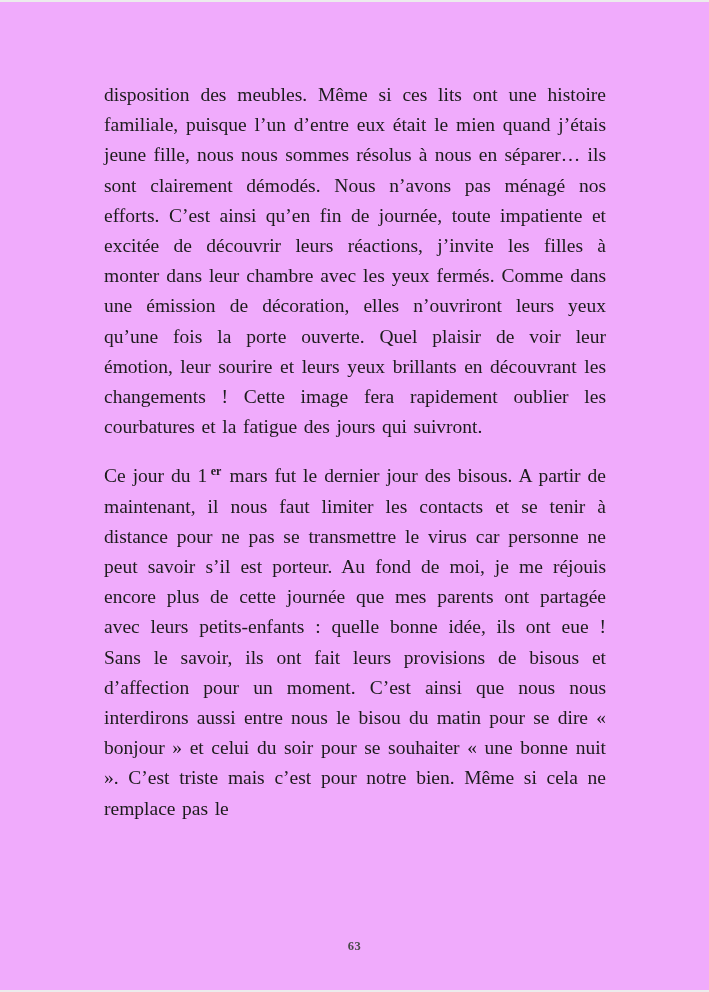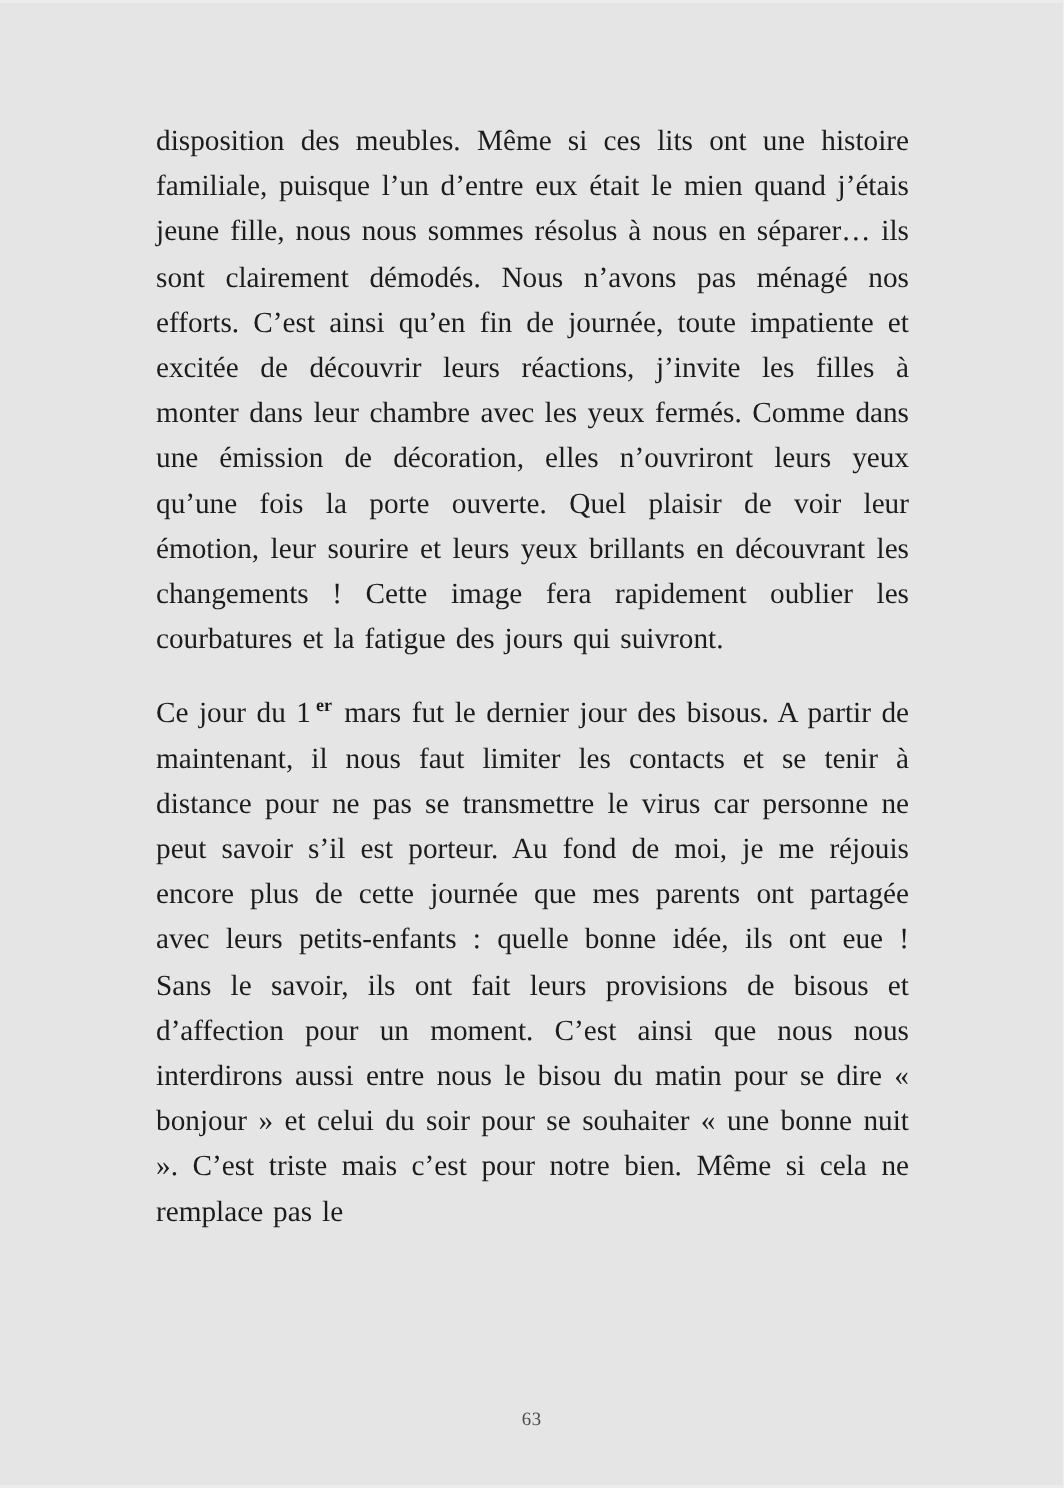--- a/index.html
+++ b/index.html
@@ -11,21 +11,21 @@
     width: 709px;
     height: 992px;
     overflow: hidden;
     font-family: "Liberation Serif", serif;
   }
   .page {
     position: relative;
     width: 709px;
     height: 992px;
     box-sizing: border-box;
-    background: #e5e5e5;
+    background: #f0abfc;
     border-top: 2px solid #ececec;
     border-bottom: 2px solid #ececec;
   }
   .text-block {
     position: absolute;
     left: 104px;
     top: 78px;
     width: 502px;
   }
   .para {
@@ -49,20 +49,21 @@
   }
   .page-number {
     position: absolute;
     left: 0;
     bottom: 36px;
     width: 100%;
     text-align: center;
     font-size: 12.5px;
     color: #4a4a4a;
     letter-spacing: 0.5px;
+    font-weight: bold;
   }
 </style>
 </head>
 <body>
 
 <div class="page">
   <div class="text-block">
     <p class="para">disposition des meubles. Même si ces lits ont une histoire familiale, puisque l’un d’entre eux était le mien quand j’étais jeune fille, nous nous sommes résolus à nous en séparer… ils sont clairement démodés. Nous n’avons pas ménagé nos efforts. C’est ainsi qu’en fin de journée, toute impatiente et excitée de découvrir leurs réactions, j’invite les filles à monter dans leur chambre avec les yeux fermés. Comme dans une émission de décoration, elles n’ouvriront leurs yeux qu’une fois la porte ouverte. Quel plaisir de voir leur émotion, leur sourire et leurs yeux brillants en découvrant les changements ! Cette image fera rapidement oublier les courbatures et la fatigue des jours qui suivront.</p>
     <p class="para"><span>Ce jour du 1</span><sup class="ordinal">er</sup><span> mars fut le dernier jour des bisous. A partir de maintenant, il nous faut limiter les contacts et se tenir à distance pour ne pas se transmettre le virus car personne ne peut savoir s’il est porteur. Au fond de moi, je me réjouis encore plus de cette journée que mes parents ont partagée avec leurs petits-enfants : quelle bonne idée, ils ont eue ! Sans le savoir, ils ont fait leurs provisions de bisous et d’affection pour un moment. C’est ainsi que nous nous interdirons aussi entre nous le bisou du matin pour se dire « bonjour » et celui du soir pour se souhaiter « une bonne nuit ». C’est triste mais c’est pour notre bien. Même si cela ne remplace pas le</span></p>
   </div>

